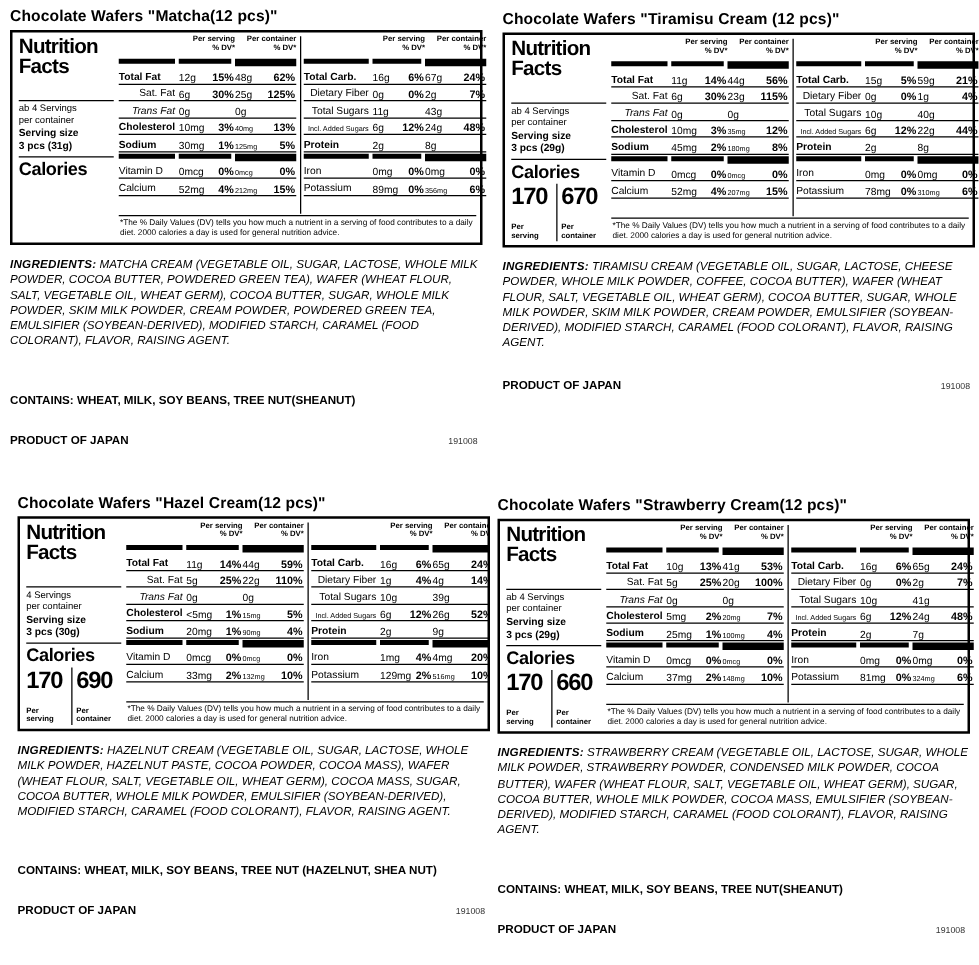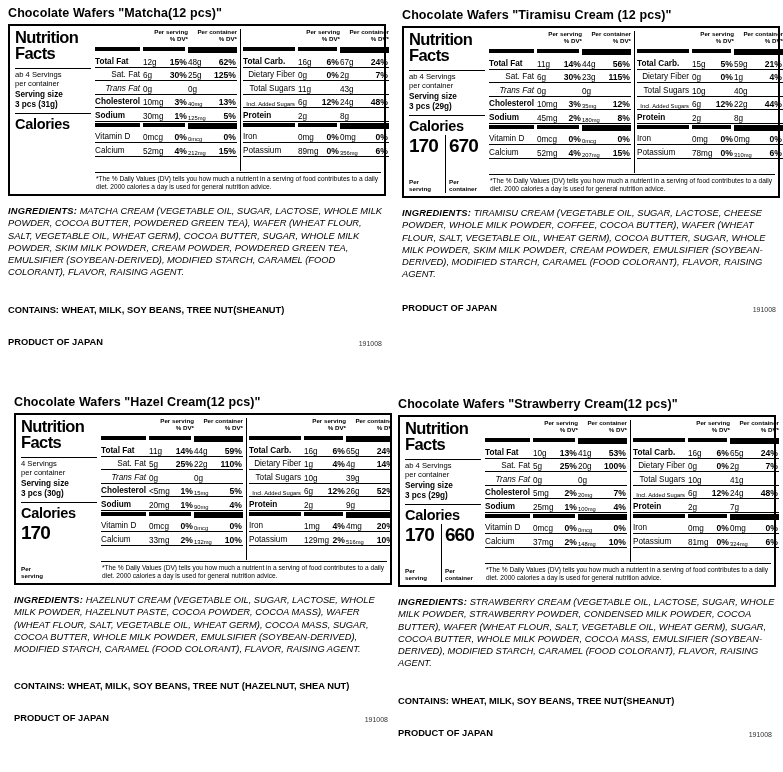--- a/index.html
+++ b/index.html
@@ -11,21 +11,21 @@
   .c1 { padding:8px 2px 0 10px; }
   .c2 { padding:6px 6px 0 14px; }
   .c3 { padding:8px 2px 0 6px; }
   .label { width:378px; }
   .title { font-size:12.5px; font-weight:bold; margin-bottom:4px; letter-spacing:0.1px; }
 
   
   .nf-box { border:2px solid #000; display:flex; padding:3px 3px 2px 3px; min-height:172px; }
   .info-col { width:82px; display:flex; flex-direction:column; padding:1px 4px 1px 2px; flex:none; }
   .nf-big { font-size:16.5px; font-weight:bold; line-height:0.95; letter-spacing:-0.6px; }
-  .facts-underline { border-bottom:1px solid #000; padding-bottom:7px; margin-bottom:2px; }
+  .facts-underline { border-bottom:1px solid #000; padding-bottom:19px; margin-bottom:2px; }
   .servings { font-size:7.6px; line-height:1.15; }
   .ssize { font-size:8.2px; font-weight:bold; line-height:1.1; margin-top:1px; }
   .thinline { border-top:1px solid #000; margin:4px 0 2px; }
   .cal-word { font-size:14.5px; font-weight:bold; letter-spacing:-0.3px; }
   .cal-split { display:flex; flex:1; margin-top:1px; }
   .cal-col { display:flex; flex-direction:column; flex:1; min-width:0; }
   .cal-col.right { border-left:1px solid #000; padding-left:3px; }
   .cal-num { font-size:19px; font-weight:bold; letter-spacing:-1px; }
   .percap { margin-top:auto; font-size:6.2px; font-weight:bold; white-space:pre-line; line-height:1.15; padding-bottom:1px; }
 
@@ -54,21 +54,21 @@
   .lc.it { font-style:italic; }
   .lc.tinyl { font-size:5.8px; }
   .vc { font-size:8.2px; }
   .vc.sm { font-size:5.8px; }
   .pc { font-size:8.6px; font-weight:bold; text-align:right; padding-right:1px; }
 
   .fnote { border-top:1px solid #000; margin-top:1px; padding:2px 1px 0 1px; font-size:6.6px; line-height:1.3; }
 
   .ing { margin-top:9px; font-size:9.3px; line-height:1.32;font-style:italic; }
   .ing b { letter-spacing:0.2px; }
-  .contains { margin-top:26px; font-size:9.3px; font-weight:bold; }
+  .contains { margin-top:36px; font-size:9.3px; font-weight:bold; }
   .originrow { margin-top:22px; display:flex; justify-content:space-between; align-items:flex-end; padding-right:4px; }
   .origin { font-size:9.3px; font-weight:bold; }
   .code { font-size:7px; color:#333; }
 </style>
 </head>
 <body>
 
 <main id="sheet" class="sheet">
   <div class="cell c0">
     <section class="label">
@@ -458,20 +458,25 @@
           <div class="servings">per container</div>
           <div class="ssize">Serving size</div>
           <div class="ssize">3 pcs (30g)</div>
           <div class="thinline"></div>
           <div class="cal-word">Calories</div>
           <div class="cal-split">
             <div class="cal-col">
               <div class="cal-num">170</div>
               <div class="percap">Per
 serving</div>
+            </div>
+            <div class="cal-col right">
+              <div class="cal-num">690</div>
+              <div class="percap">Per
+container</div>
             </div>
           </div>
         </div>
 
         <div class="nut-area">
           <div class="groups">
             <div class="group g1">
               <div class="caprow">
                 <span class="caph s">Per serving
 % DV*</span>

